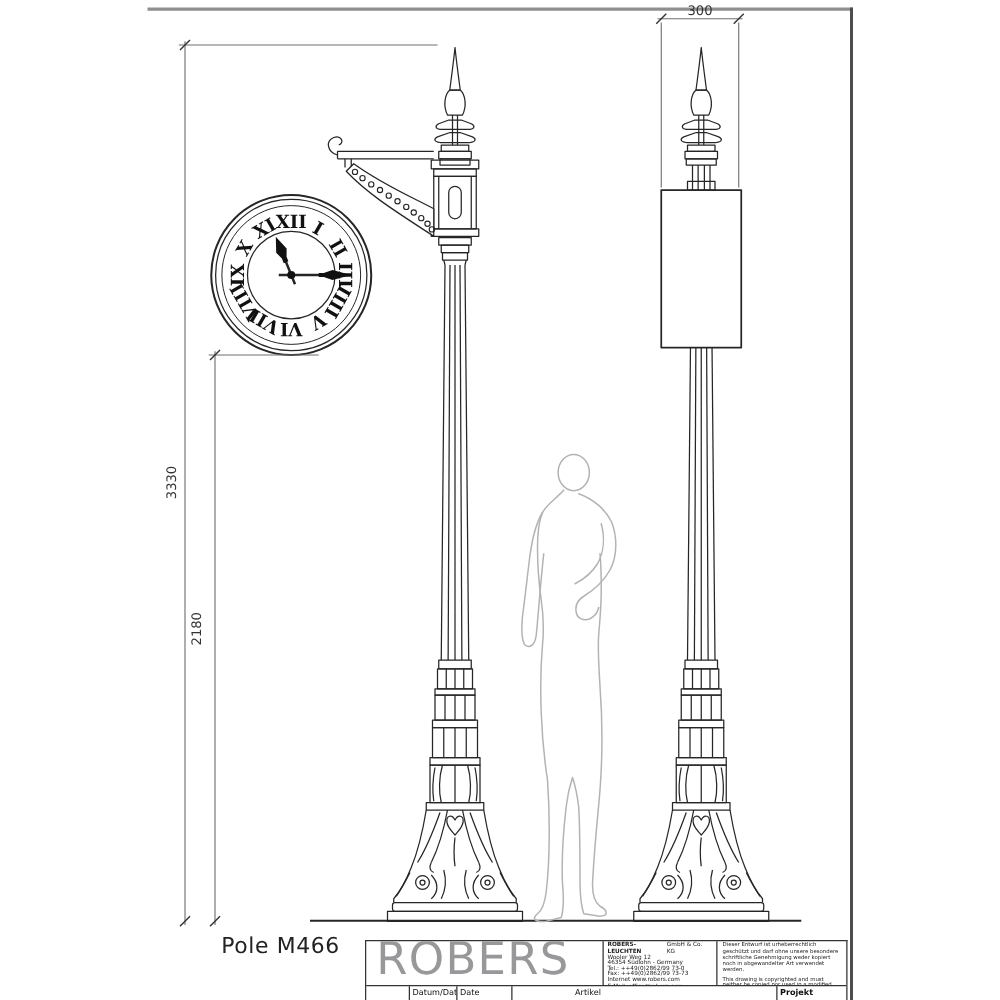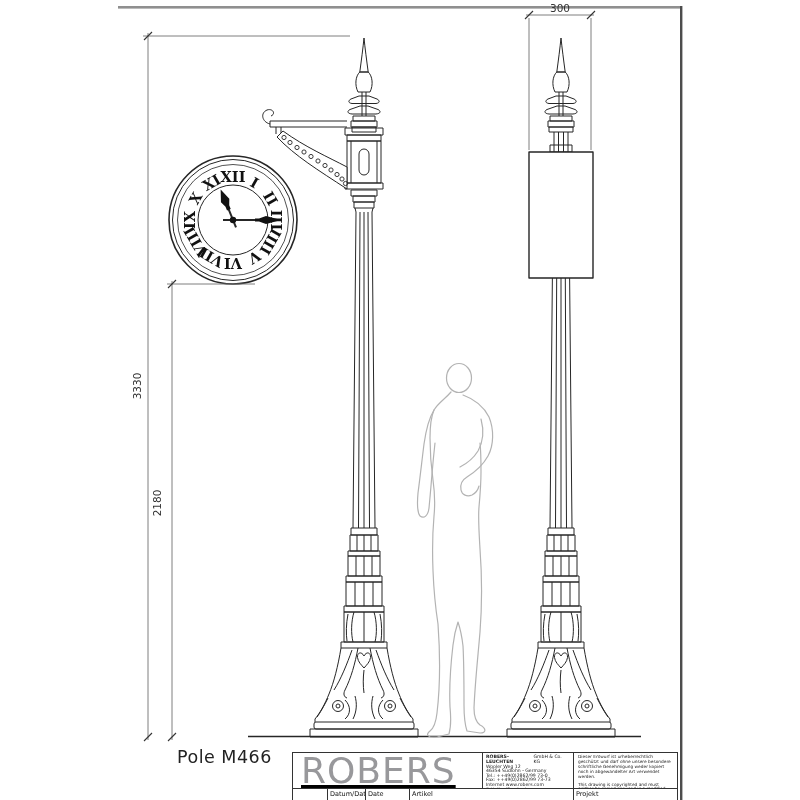--- a/index.html
+++ b/index.html
@@ -9,34 +9,34 @@
   .dim-text{font-family:"DejaVu Sans",sans-serif;font-size:10.5px;fill:#333;}
   .num{font-family:"DejaVu Serif",serif;font-size:14.5px;font-weight:bold;fill:#111;stroke:none;}
 
   
   .tb{position:absolute;left:292px;top:752px;width:386px;height:48px;
       border:1px solid #333;border-bottom:none;box-sizing:border-box;background:#fff;}
   .tb-row1{display:flex;height:35px;border-bottom:1px solid #333;}
   .tb-row2{display:flex;height:12px;}
   .tb-cell{box-sizing:border-box;border-right:1px solid #333;overflow:hidden;}
   .tb-cell:last-child{border-right:none;}
-  .logo-cell{width:190px;display:flex;align-items:center;text-decoration:underline;}
+  .logo-cell{width:190px;display:flex;align-items:flex-start;}
   .logo{font-size:36px;line-height:30px;letter-spacing:1px;color:#98989b;
         font-weight:500;margin-left:8px;white-space:nowrap;}
   .company-cell{width:91px;padding:2px 2px 0 3px;font-size:4.6px;line-height:4.6px;color:#222;}
   .co-row1{display:flex;justify-content:space-between;padding-right:3px;margin-bottom:.5px;}
   .co-name{font-weight:bold;}
   .disclaimer-cell{flex:1;padding:2px 4px 0 4px;font-size:4.3px;line-height:4.9px;color:#222;}
   .disclaimer-cell p{margin:0 0 3px 0;}
   .f-cell{font-size:6.5px;color:#111;padding:1px 0 0 2px;}
   .f-empty{width:35px;}
   .f-date{width:38px;}
   .f-name{width:44px;}
-  .f-article{width:164px;}
-  .f-project{flex:1;}
+  .f-article{width:164px;margin-left:48px;}
+  .f-project{flex:1;font-weight:bold;}
 
   .product-label{position:absolute;left:177px;top:734px;font-size:17.5px;
         letter-spacing:.5px;color:#222;margin-top:13px;}
 </style>
 </head>
 <body>
 
 <div class="page">
 
 <svg width="800" height="800" viewBox="0 0 800 800">

